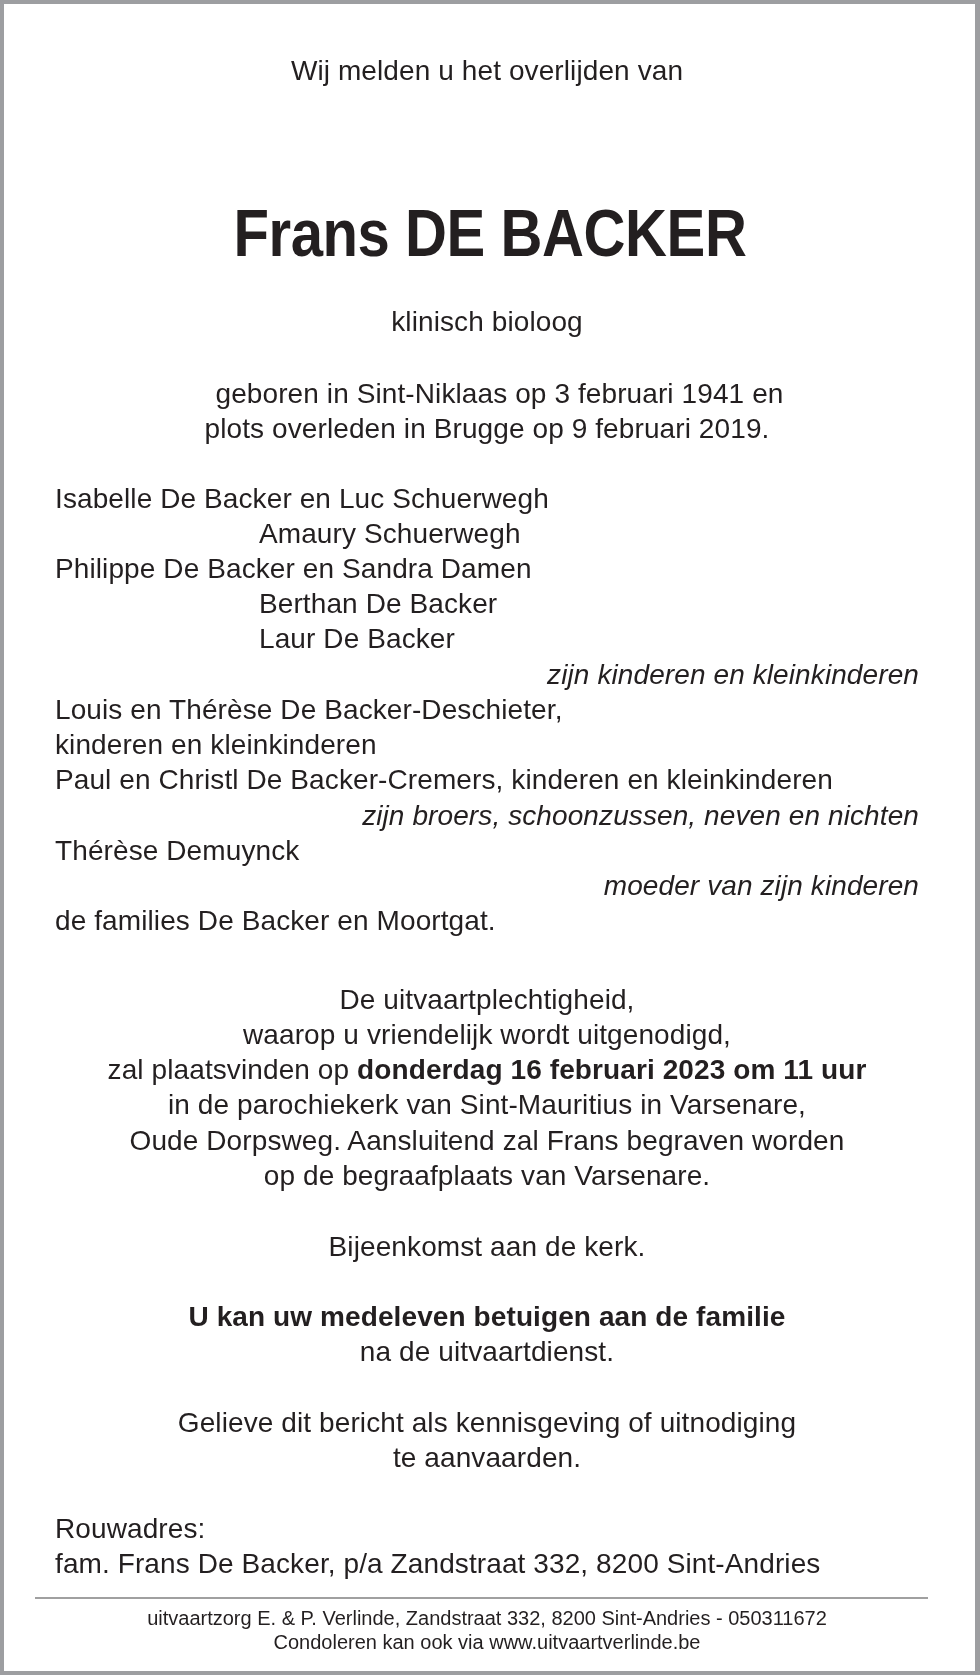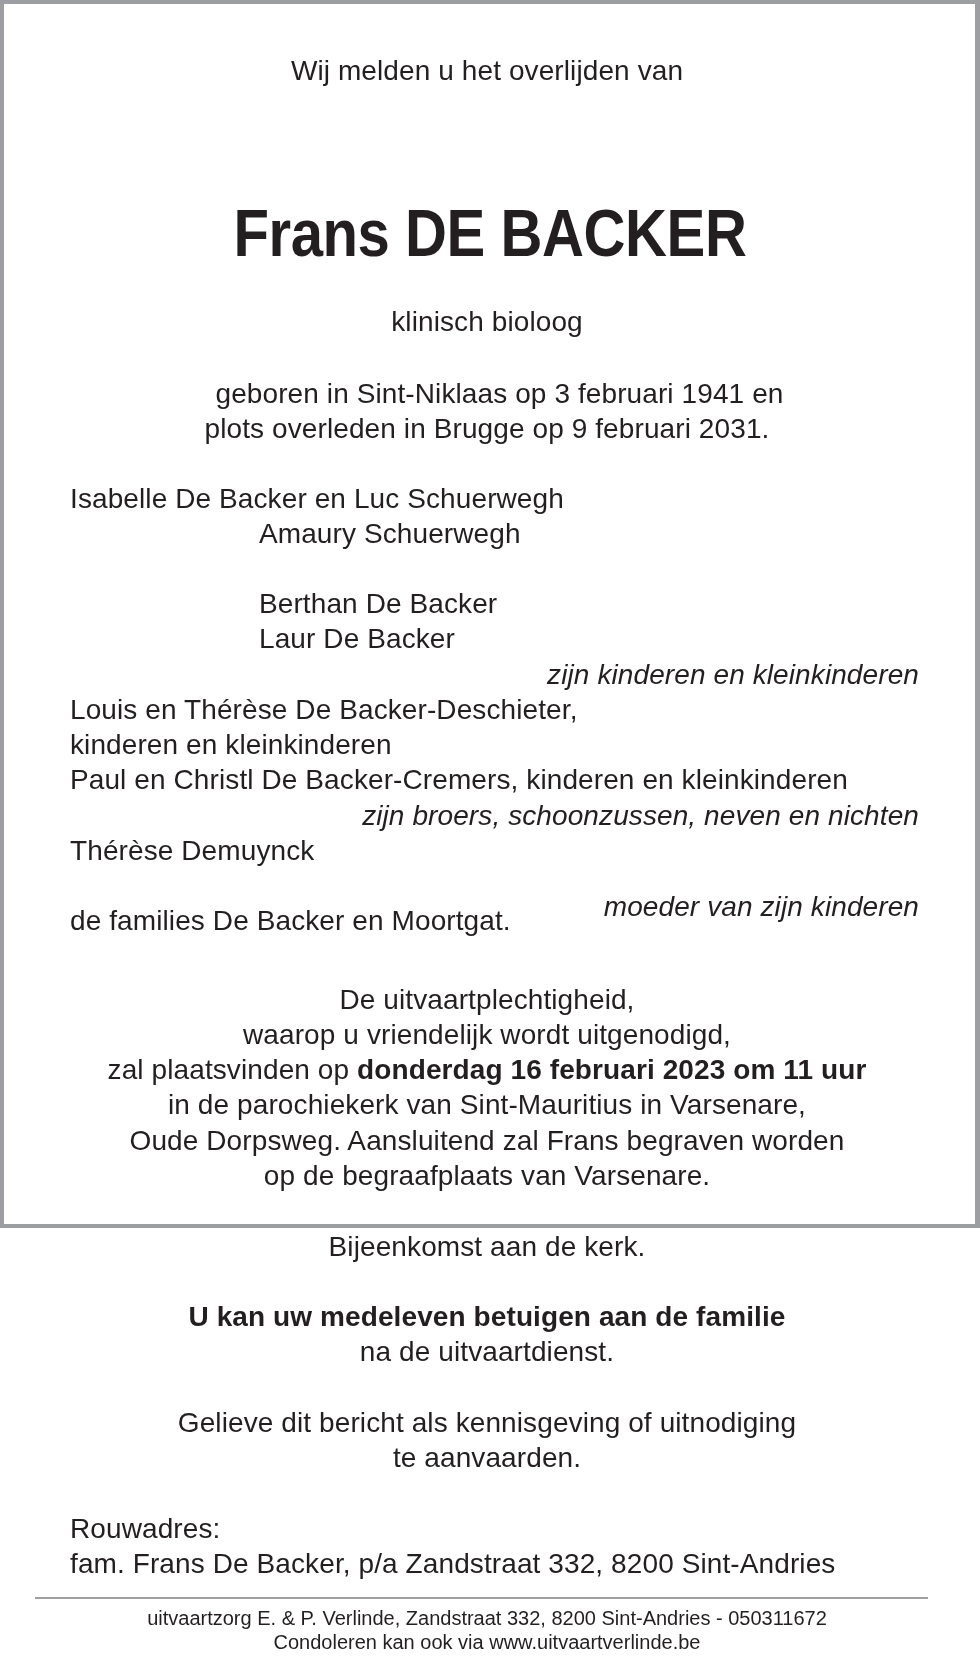--- a/index.html
+++ b/index.html
@@ -1,36 +1,36 @@
 <!DOCTYPE html>
 <html><head>
   <meta charset="utf-8">
   <style>
     html, body { margin: 0; padding: 0; background: #ffffff; }
     body { width: 980px; height: 1675px; overflow: hidden; }
     .card {
       position: relative;
       box-sizing: border-box;
       width: 980px;
-      height: 1228px;
+      height: 1675px;
       border: 4px solid #9d9ea1;
       border-right-width: 5px;
       background: #ffffff;
       color: #231f20;
       font-family: "Liberation Sans", sans-serif;
     }
     .line {
       position: absolute;
       white-space: nowrap;
       font-size: 28px;
       line-height: 34px;
       letter-spacing: 0.1px;
     }
     .center { left: 0; right: 0; text-align: center; padding-right: 5px; }
-    .left { left: 66px; }
+    .left { left: 51px; }
     .indent { left: 255px; }
     .right { right: 56px; text-align: right; font-style: italic; }
     .title-name {
       position: absolute; left: 0; right: 0; text-align: center;
       font-family: "Liberation Sans", sans-serif;
       font-weight: bold; font-size: 66px; line-height: 70px;
       transform: scaleX(0.88); transform-origin: 489px 50%;
       letter-spacing: -0.5px;
     }
     .bold { font-weight: bold; }
@@ -46,33 +46,34 @@
   </style>
 </head>
 <body>
 
 <div class="card">
 
   <div class="line center" style="top:50px;">Wij melden u het overlijden van</div>
   <div class="title-name" style="top:194px;">Frans DE BACKER</div>
   <div class="line center" style="top:301px;">klinisch bioloog</div>
   <div class="line center" style="top:373px;padding-left:25px;">geboren in Sint-Niklaas op 3 februari 1941 en</div>
-  <div class="line center" style="top:408px;">plots overleden in Brugge op 9 februari 2031.</div>
+  <div class="line center" style="top:408px;">plots overleden in Brugge op 9 februari 2019.</div>
 
   <div class="line left" style="top:478px;">Isabelle De Backer en Luc Schuerwegh</div>
   <div class="line indent" style="top:513px;">Amaury Schuerwegh</div>
+  <div class="line left" style="top:548px;">Philippe De Backer en Sandra Damen</div>
   <div class="line indent" style="top:583px;">Berthan De Backer</div>
   <div class="line indent" style="top:618px;">Laur De Backer</div>
   <div class="line right" style="top:654px;">zijn kinderen en kleinkinderen</div>
   <div class="line left" style="top:689px;">Louis en Thérèse De Backer-Deschieter,</div>
   <div class="line left" style="top:724px;">kinderen en kleinkinderen</div>
   <div class="line left" style="top:759px;">Paul en Christl De Backer-Cremers, kinderen en kleinkinderen</div>
   <div class="line right" style="top:795px;">zijn broers, schoonzussen, neven en nichten</div>
   <div class="line left" style="top:830px;">Thérèse Demuynck</div>
-  <div class="line right" style="top:886px;margin-left:35px;">moeder van zijn kinderen</div>
+  <div class="line right" style="top:865px;margin-left:35px;">moeder van zijn kinderen</div>
   <div class="line left" style="top:900px;">de families De Backer en Moortgat.</div>
 
   <div class="line center" style="top:979px;">De uitvaartplechtigheid,</div>
   <div class="line center" style="top:1014px;">waarop u vriendelijk wordt uitgenodigd,</div>
   <div class="line center" style="top:1049px;"><span>zal plaatsvinden op </span><span class="bold">donderdag 16 februari 2023 om 11 uur</span></div>
   <div class="line center" style="top:1084px;">in de parochiekerk van Sint-Mauritius in Varsenare,</div>
   <div class="line center" style="top:1120px;">Oude Dorpsweg.  Aansluitend zal Frans begraven worden</div>
   <div class="line center" style="top:1155px;">op de begraafplaats van Varsenare.</div>
 
   <div class="line center" style="top:1226px;">Bijeenkomst aan de kerk.</div>

